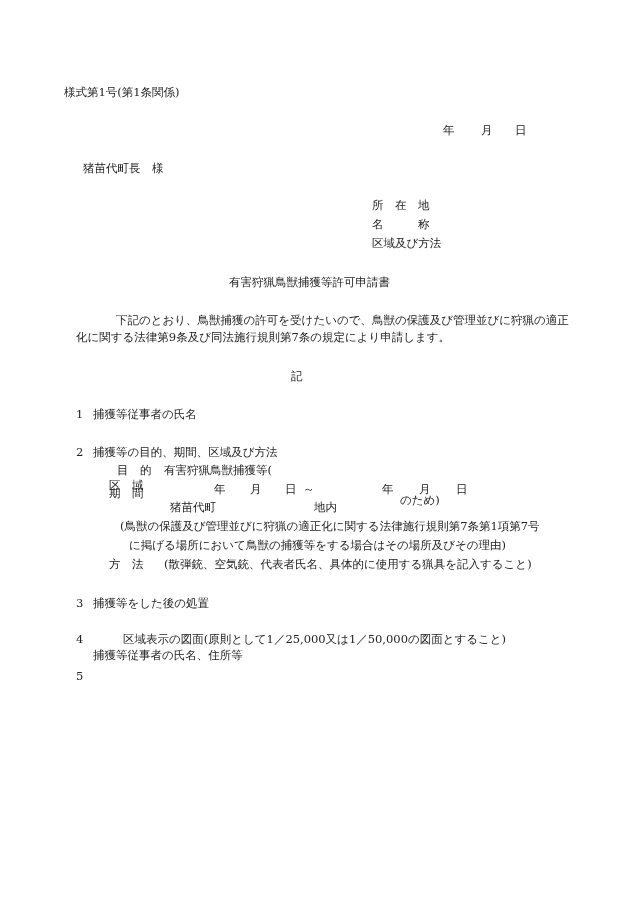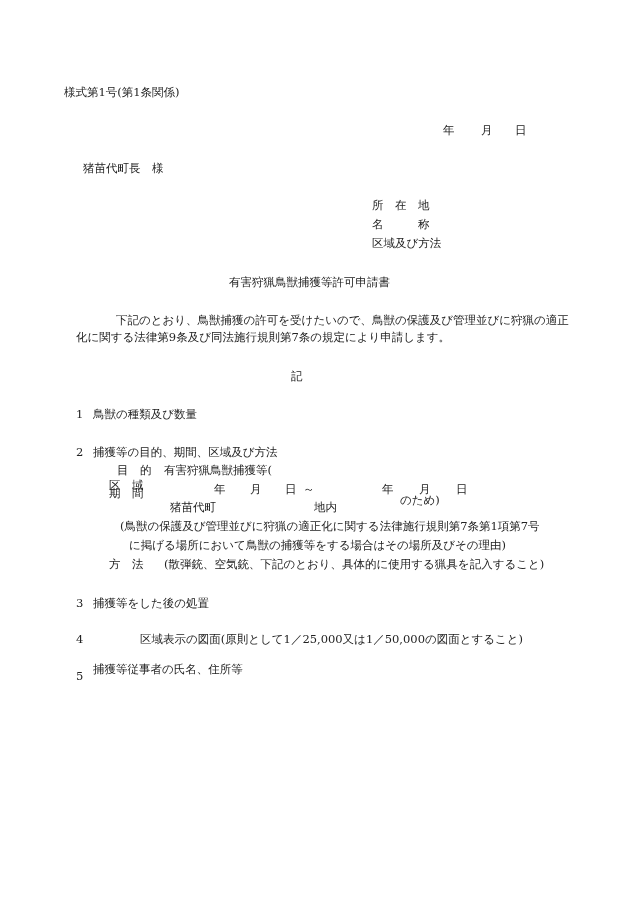--- a/index.html
+++ b/index.html
@@ -24,21 +24,21 @@
   <div class="t" style="left:372px;top:236px;">区域及び方法</div>
 
   <div class="t" style="left:229px;top:275px;">有害狩猟鳥獣捕獲等許可申請書</div>
 
   <div class="t" style="left:88px;top:313px;margin-left:28px;">下記のとおり、鳥獣捕獲の許可を受けたいので、鳥獣の保護及び管理並びに狩猟の適正</div>
   <div class="t" style="left:76px;top:330px;">化に関する法律第9条及び同法施行規則第7条の規定により申請します。</div>
 
   <div class="t" style="left:291px;top:369px;">記</div>
 
   <div class="t" style="left:76px;top:407px;">1</div>
-  <div class="t" style="left:93px;top:407px;">鳥獣の種類及び数量</div>
+  <div class="t" style="left:93px;top:407px;">捕獲等従事者の氏名</div>
 
   <div class="t" style="left:76px;top:445px;">2</div>
   <div class="t" style="left:93px;top:445px;font-family:Liberation Serif, serif;">捕獲等の目的、期間、区域及び方法</div>
 
   <div class="t" style="left:109px;top:463px;margin-left:8px;">目　的</div>
   <div class="t" style="left:164px;top:463px;">有害狩猟鳥獣捕獲等(</div>
   <div class="t" style="left:400px;top:463px;margin-top:30px;">のため)</div>
 
   <div class="t" style="left:109px;top:486px;">期　間</div>
   <div class="t" style="left:214px;top:482px;">年</div>
@@ -50,23 +50,23 @@
   <div class="t" style="left:456px;top:482px;">日</div>
 
   <div class="t" style="left:109px;top:478px;">区　域</div>
   <div class="t" style="left:170px;top:500px;">猪苗代町</div>
   <div class="t" style="left:290px;top:500px;margin-left:24px;">地内</div>
 
   <div class="t" style="left:120px;top:519px;">(鳥獣の保護及び管理並びに狩猟の適正化に関する法律施行規則第7条第1項第7号</div>
   <div class="t" style="left:129px;top:538px;">に掲げる場所において鳥獣の捕獲等をする場合はその場所及びその理由)</div>
 
   <div class="t" style="left:109px;top:557px;">方　法</div>
-  <div class="t" style="left:164px;top:557px;">(散弾銃、空気銃、下記のとおり、具体的に使用する猟具を記入すること)</div>
+  <div class="t" style="left:164px;top:557px;">(散弾銃、空気銃、代表者氏名、具体的に使用する猟具を記入すること)</div>
 
   <div class="t" style="left:76px;top:596px;">3</div>
   <div class="t" style="left:93px;top:596px;text-align:center;">捕獲等をした後の処置</div>
 
   <div class="t" style="left:76px;top:632px;">4</div>
-  <div class="t" style="left:96px;top:632px;padding-left:44px;">区域表示の図面(原則として1／25,000又は1／50,000の図面とすること)</div>
+  <div class="t" style="left:79px;top:632px;padding-left:44px;">区域表示の図面(原則として1／25,000又は1／50,000の図面とすること)</div>
 
   <div class="t" style="left:76px;top:669px;">5</div>
-  <div class="t" style="left:93px;top:662px;text-align:right;">捕獲等従事者の氏名、住所等</div>
+  <div class="t" style="left:93px;top:648px;text-align:right;">捕獲等従事者の氏名、住所等</div>
 </div>
 
 </body></html>

